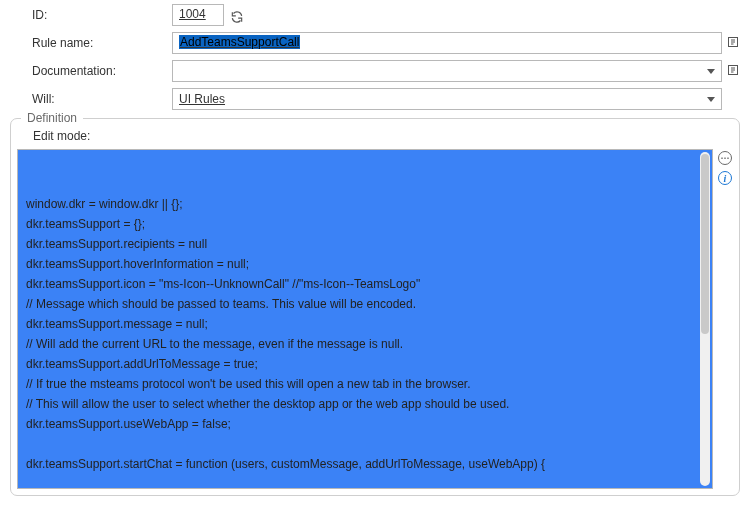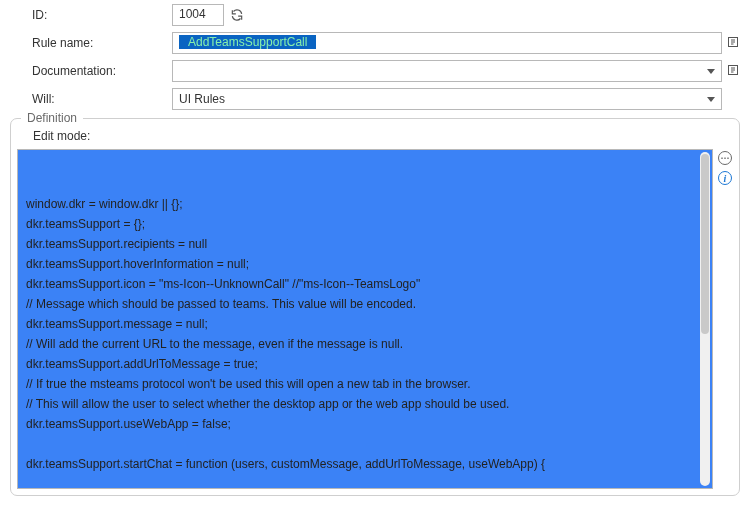--- a/index.html
+++ b/index.html
@@ -26,41 +26,42 @@
   .row-label {
     width: 140px;
     flex: 0 0 140px;
     color: #333;
     font-size: 12px;
     margin-left: 16px;
   }
   .field-wrap {
     flex: 1;
     display: flex;
-    align-items: center;
+    align-items: flex-end;
     gap: 4px;
+    text-decoration: underline;
   }
   .text-input, .combo {
     height: 22px;
     border: 1px solid #b8b8b8;
     background: #fff;
     padding: 2px 6px;
     font-family: inherit;
     font-size: 12px;
     color: #333;
   }
   .text-input.small { width: 52px; }
   .text-input.full { width: 100%; }
   .text-input.selected {
     background: #fff;
   }
   .text-input.selected .sel {
     background: #0a64c2;
-    color: #86efac;
-    padding: 0 9px;
+    color: #000000;
+    padding: 0 1px;
   }
   .combo {
     width: 100%;
     display: flex;
     align-items: center;
     justify-content: space-between;
     cursor: pointer;
   }
   .combo .caret {
     width: 0; height: 0;

